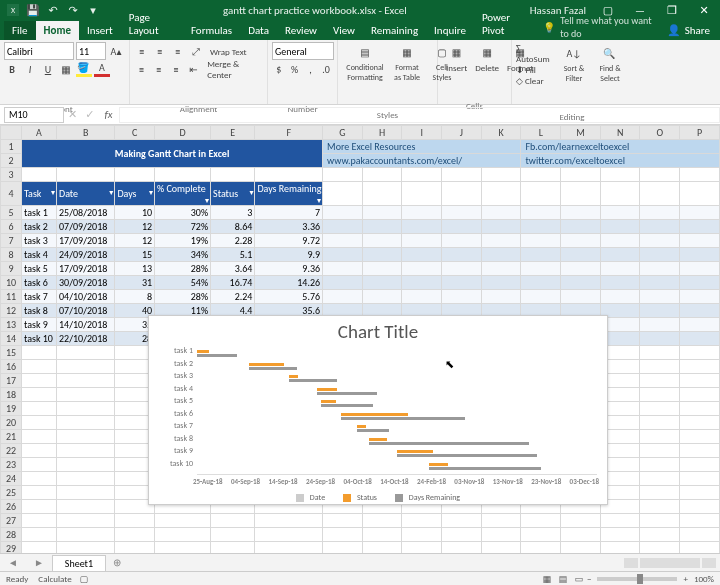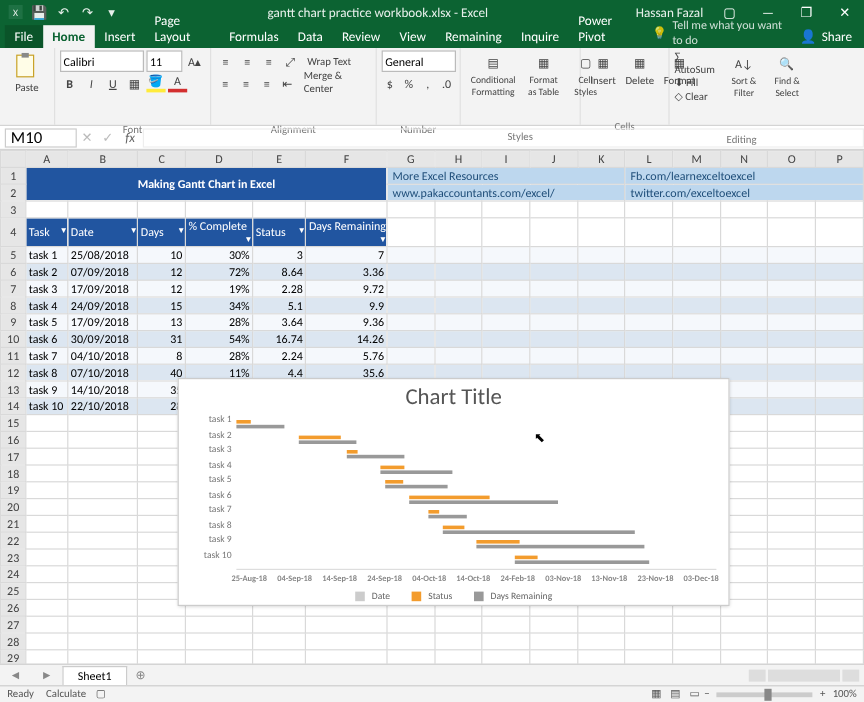--- a/index.html
+++ b/index.html
@@ -29,21 +29,21 @@
 .rgroup .glabel { text-align: center; font-size: 9px; color: #777; padding-top: 1px; }
 .rrow { display: flex; align-items: center; gap: 2px; height: 18px; }
 .ricon { width: 16px; height: 16px; display: inline-flex; align-items: center; justify-content: center; }
 .rbtn-big { display: flex; flex-direction: column; align-items: center; justify-content: center; padding: 2px 4px; gap: 2px; }
 .rbtn-big .bigicon { width: 26px; height: 22px; }
 .rsel { border: 1px solid #bbb; background: #fff; height: 18px; font-size: 10px; padding: 0 2px; }
 .tiny { font-size: 9px; }
 
 
 .fbar { height: 20px; border-bottom: 1px solid #d4d4d4; display: flex; align-items: center; background: #fff; }
-.namebox { width: 60px; border: 1px solid #ccc; height: 16px; font-size: 14px; padding: 0 4px; margin-left: 4px; }
+.namebox { width: 60px; border: 1px solid #ccc; height: 16px; font-size: 10px; padding: 0 4px; margin-left: 4px; }
 .fbar .fx { padding: 0 6px; color: #666; font-style: italic; }
 .fbar .formula { flex: 1; border: 1px solid #eee; height: 16px; }
 
 
 .grid-wrap { position: relative; height: 430px; overflow: hidden; }
 .grid { border-collapse: collapse; table-layout: fixed; width: 720px; }
 .grid th, .grid td { border: 1px solid #d9d9d9; padding: 0 2px; height: 14px; font-size: 10px; white-space: nowrap; overflow: hidden; }
 .grid th { background: #e6e6e6; font-weight: normal; color: #444; text-align: center; }
 .grid .rowhdr { background: #e6e6e6; text-align: center; width: 18px; }
 .col-A { width: 30px; } .col-B { width: 50px; } .col-C { width: 34px; } .col-D { width: 48px; }
@@ -134,32 +134,20 @@
       <span>💡</span>
       <span>Tell me what you want to do</span>
     </div>
   <div class="share">
       <span>👤</span>
       <span>Share</span>
     </div>
 </div>
 
 <div class="ribbon">
-  <div class="rgroup" style="width:46px">
-    <div class="grow rbtn-big">
-      <span class="bigicon">
-          <svg width="26" height="22">
-            <rect x="4" y="2" width="14" height="18" fill="#fffde7" stroke="#c9a227"></rect>
-            <rect x="8" y="0" width="6" height="4" fill="#888"></rect>
-          </svg>
-        </span>
-      <span class="tiny">Paste</span>
-    </div>
-    <div class="glabel">Clipboard</div>
-  </div>
   <div class="rgroup" style="width:130px">
     <div class="grow">
       <div class="rrow">
         <input class="rsel" style="width: 70px;" value="Calibri">
         <input class="rsel" style="width: 30px;" value="11">
         <span class="ricon">A▴</span>
       </div>
       <div class="rrow">
         <span class="ricon">
             <b>B</b>

